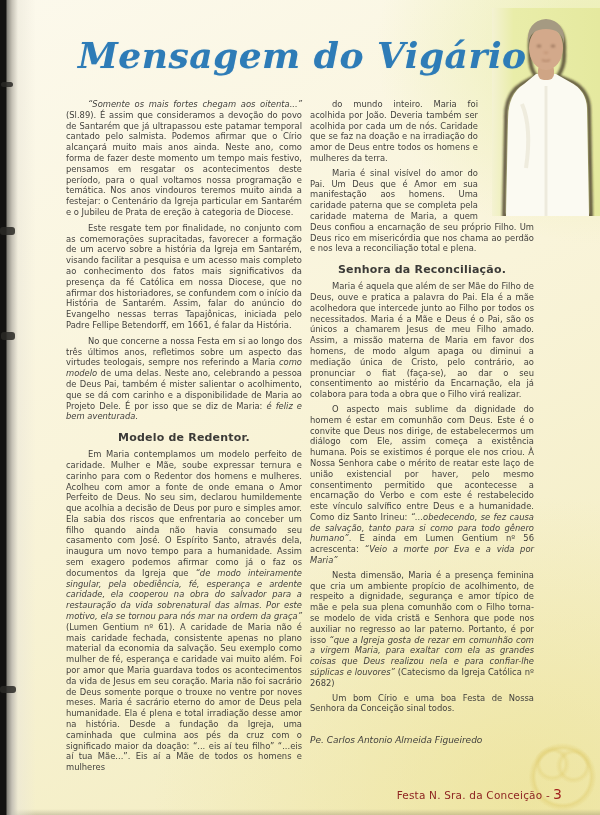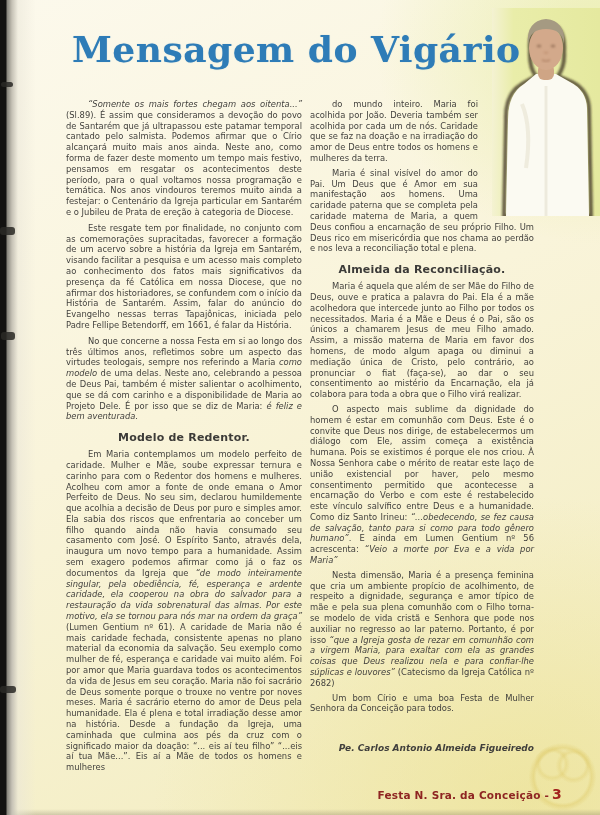--- a/index.html
+++ b/index.html
@@ -18,45 +18,45 @@
   .edge-bottom{position:absolute;left:0;bottom:0;width:100%;height:6px;z-index:4;
     background:linear-gradient(0deg,rgba(110,100,80,0.28),rgba(0,0,0,0));}
   .bind-mark{position:absolute;background:#2b2a26;border-radius:3px;opacity:.85;
     filter:blur(.5px);z-index:6;}
   .bm1{left:1px;top:82px;width:12px;height:5px;}
   .bm2{left:0;top:227px;width:15px;height:8px;}
   .bm3{left:1px;top:332px;width:14px;height:8px;}
   .bm4{left:0;top:686px;width:16px;height:7px;}
 
   .title{
-    position:absolute;left:66px;top:22px;margin:6px;z-index:2;
-    font-family:"DejaVu Serif",serif;font-weight:bold;
+    position:absolute;left:66px;top:22px;margin:12px;z-index:2;
+    font-family:"DejaVu Serif",serif;font-style:italic;font-weight:bold;
     font-size:36px;letter-spacing:.5px;color:#2e7cb7;
     text-shadow:0 0 1px rgba(46,124,183,.35);
   }
 
   .photo{position:absolute;left:492px;top:8px;width:108px;height:208px;z-index:1;}
   .photo svg{display:block;}
 
   .col{position:absolute;top:99px;z-index:2;text-align:justify;}
   .col-left{left:66px;width:236px;}
   .col-right{left:310px;width:224px;}
   .col p{margin:0 0 5px 0;font-size:8.4px;line-height:10.8px;text-indent:22px;}
   .col-right p{margin-bottom:4px;}
   .col h2{margin:9px 0 5px 0;font-size:11px;line-height:13px;font-weight:bold;
     color:#3c3b38;text-align:center;letter-spacing:.2px;}
   .it{font-style:italic;}
   .photo-spacer{float:right;width:56px;height:117px;}
 
-  .signature{margin-top:28px;text-align:right;font-size:9px;line-height:13px;font-weight:bold;}
+  .signature{margin-top:20px;text-align:left;font-size:9px;line-height:13px;}
   .sig-name{font-style:italic;}
   .sig-role{margin-top:2px;}
 
   .footer{position:absolute;right:38px;top:786px;z-index:3;
-    font-weight:bold;font-size:10.5px;color:#8e2522;letter-spacing:.2px;}
+    font-weight:normal;font-size:10.5px;color:#8e2522;letter-spacing:.2px;}
   .footer .pagenum{font-size:14px;color:#a2231e;margin-left:3px;}
 
   .watermark{position:absolute;left:520px;top:730px;width:85px;height:85px;z-index:1;opacity:.9;
     background:
       radial-gradient(circle at 50% 55%, rgba(219,196,92,0) 26px, rgba(219,196,92,.40) 29px, rgba(219,196,92,0) 34px),
       radial-gradient(circle at 38% 40%, rgba(219,196,92,0) 11px, rgba(219,196,92,.30) 14px, rgba(219,196,92,0) 18px),
       radial-gradient(circle at 63% 42%, rgba(219,196,92,0) 11px, rgba(219,196,92,.30) 14px, rgba(219,196,92,0) 18px);}
 </style>
 </head>
 <body>
@@ -101,25 +101,25 @@
     <p>Este resgate tem por finalidade, no conjunto com as comemorações supracitadas, favorecer a formação de um acervo sobre a história da Igreja em Santarém, visando facilitar a pesquisa e um acesso mais completo ao conhecimento dos fatos mais significativos da presença da fé Católica em nossa Diocese, que no afirmar dos historiadores, se confundem com o início da História de Santarém. Assim, falar do anúncio do Evangelho nessas terras Tapajônicas, iniciada pelo Padre Fellipe Betendorff, em 1661, é falar da História.</p>
     <p><span>No que concerne a nossa Festa em si ao longo dos três últimos anos, refletimos sobre um aspecto das virtudes teologais, sempre nos referindo a Maria </span><span class="it">como modelo</span><span> de uma delas. Neste ano, celebrando a pessoa de Deus Pai, também é mister salientar o acolhimento, que se dá com carinho e a disponibilidade de Maria ao Projeto Dele. É por isso que se diz de Maria: </span><span class="it">é feliz e bem aventurada.</span></p>
     <h2>Modelo de Redentor.</h2>
     <p><span>Em Maria contemplamos um modelo perfeito de caridade. Mulher e Mãe, soube expressar ternura e carinho para com o Redentor dos homens e mulheres. Acolheu com amor a fonte de onde emana o Amor Perfeito de Deus. No seu sim, declarou humildemente que acolhia a decisão de Deus por puro e simples amor. Ela sabia dos riscos que enfrentaria ao conceber um filho quando ainda não havia consumado seu casamento com José. O Espírito Santo, através dela, inaugura um novo tempo para a humanidade. Assim sem exagero podemos afirmar como já o faz os documentos da Igreja que </span><span class="it">“de modo inteiramente singular, pela obediência, fé, esperança e ardente caridade, ela cooperou na obra do salvador para a restauração da vida sobrenatural das almas. Por este motivo, ela se tornou para nós mar na ordem da graça”</span><span> (Lumen Gentium nº 61). A caridade de Maria não é mais caridade fechada, consistente apenas no plano material da economia da salvação. Seu exemplo como mulher de fé, esperança e caridade vai muito além. Foi por amor que Maria guardava todos os acontecimentos da vida de Jesus em seu coração. Maria não foi sacrário de Deus somente porque o trouxe no ventre por noves meses. Maria é sacrário eterno do amor de Deus pela humanidade. Ela é plena e total irradiação desse amor na história. Desde a fundação da Igreja, uma caminhada que culmina aos pés da cruz com o significado maior da doação: “... eis aí teu filho” “...eis aí tua Mãe...”. Eis aí a Mãe de todos os homens e mulheres</span></p>
   </div>
 
   <div class="col col-right">
     <div class="photo-spacer"></div>
     <p>do mundo inteiro. Maria foi acolhida por João. Deveria também ser acolhida por cada um de nós. Caridade que se faz na doação e na irradiação do amor de Deus entre todos os homens e mulheres da terra.</p>
     <p>Maria é sinal visível do amor do Pai. Um Deus que é Amor em sua manifestação aos homens. Uma caridade paterna que se completa pela caridade materna de Maria, a quem Deus confiou a encarnação de seu próprio Filho. Um Deus rico em misericórdia que nos chama ao perdão e nos leva a reconciliação total e plena.</p>
-    <h2>Almeida da Reconciliação.</h2>
+    <h2>Senhora da Reconciliação.</h2>
     <p>Maria é aquela que além de ser Mãe do Filho de Deus, ouve e pratica a palavra do Pai. Ela é a mãe acolhedora que intercede junto ao Filho por todos os necessitados. Maria é a Mãe e Deus é o Pai, são os únicos a chamarem Jesus de meu Filho amado. Assim, a missão materna de Maria em favor dos homens, de modo algum apaga ou diminui a mediação única de Cristo, pelo contrário, ao pronunciar o fiat (faça-se), ao dar o seu consentimento ao mistério da Encarnação, ela já colabora para toda a obra que o Filho virá realizar.</p>
     <p><span>O aspecto mais sublime da dignidade do homem é estar em comunhão com Deus. Este é o convite que Deus nos dirige, de estabelecermos um diálogo com Ele, assim começa a existência humana. Pois se existimos é porque ele nos criou. À Nossa Senhora cabe o mérito de reatar este laço de união existencial por haver, pelo mesmo consentimento permitido que acontecesse a encarnação do Verbo e com este é restabelecido este vínculo salvífico entre Deus e a humanidade. Como diz Santo Irineu: </span><span class="it">“...obedecendo, se fez causa de salvação, tanto para si como para todo gênero humano”</span><span>. E ainda em Lumen Gentium nº 56 acrescenta: </span><span class="it">“Veio a morte por Eva e a vida por Maria”</span></p>
     <p><span>Nesta dimensão, Maria é a presença feminina que cria um ambiente propício de acolhimento, de respeito a dignidade, segurança e amor típico de mãe e pela sua plena comunhão com o Filho torna-se modelo de vida cristã e Senhora que pode nos auxiliar no regresso ao lar paterno. Portanto, é por isso </span><span class="it">“que a Igreja gosta de rezar em comunhão com a virgem Maria, para exaltar com ela as grandes coisas que Deus realizou nela e para confiar-lhe súplicas e louvores”</span><span> (Catecismo da Igreja Católica nº 2682)</span></p>
-    <p>Um bom Círio e uma boa Festa de Mulher Senhora da Conceição para todos.</p>
+    <p>Um bom Círio e uma boa Festa de Nossa Senhora da Conceição sinal todos.</p>
     <div class="signature">
       <div class="sig-name">Pe. Carlos Antonio Almeida Figueiredo</div>
     </div>
   </div>
 
   <div class="footer">
     <span>Festa N. Sra. da Conceição -</span><span class="pagenum">3</span>
   </div>
 
   <div class="watermark"></div>

